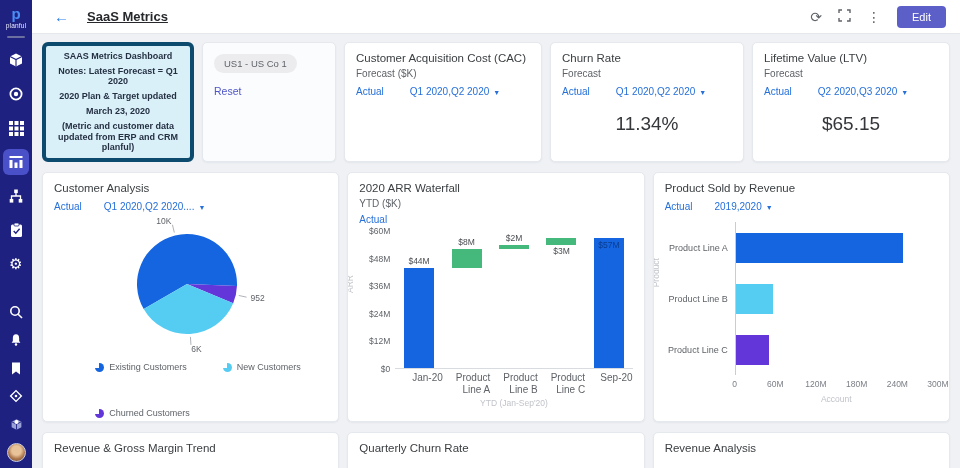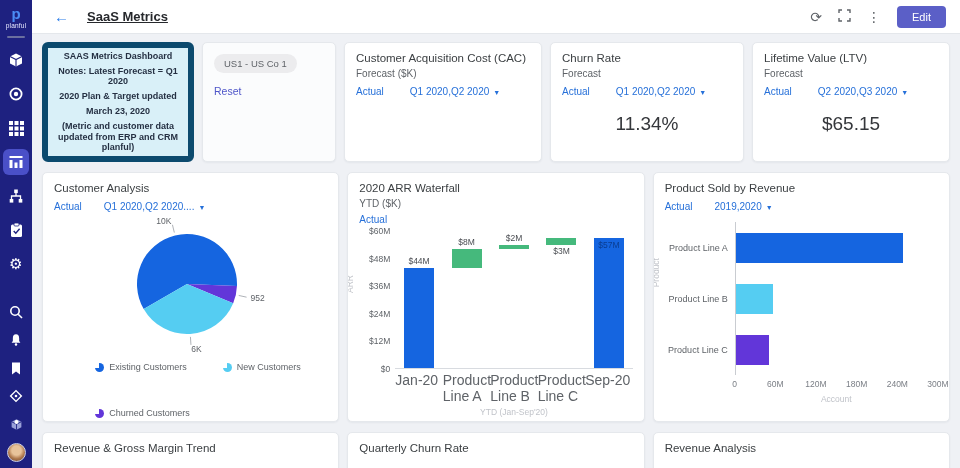--- a/index.html
+++ b/index.html
@@ -28,21 +28,21 @@
   .topbar-right { margin-left:auto; display:flex; align-items:center; gap:16px; }
   .tb-icon { color:#5f6368; font-size:14px; cursor:pointer; line-height:1; font-family:"DejaVu Sans",sans-serif; }
   .edit-btn { background:#5b5fc7; color:#fff; border:none; border-radius:4px; font-size:11px; padding:5px 15px; cursor:pointer; font-family:inherit; }
 
   .content { flex:1; background:#eff1f5; padding:8px 10px; overflow:hidden; display:flex; flex-direction:column; gap:10px; }
   .row { display:flex; gap:8px; }
   .card { background:#fff; border:1px solid #e5e8ec; border-radius:5px; box-shadow:0 1px 2px rgba(20,30,60,.05); padding:9px 11px; position:relative; }
 
   
   .row1 { height:120px; flex-shrink:0; }
-  .notes-card { width:152px; background:#d9f0f8; border:6px solid #0c4a6e; border-radius:6px; padding:7px 8px; text-align:center; font-size:9px; font-weight:bold; color:#253043; display:flex; flex-direction:column; justify-content:center; gap:4px; line-height:1.2; flex-shrink:0; }
+  .notes-card { width:152px; background:#d9f0f8; border:4px solid #0c4a6e; border-radius:6px; padding:7px 8px; text-align:center; font-size:9px; font-weight:bold; color:#253043; display:flex; flex-direction:column; justify-content:center; gap:4px; line-height:1.2; flex-shrink:0; }
   .filter-card { width:134px; flex-shrink:0; background:#fbfcfd; }
   .chip { display:inline-block; background:#ececee; border-radius:12px; padding:4px 10px; font-size:9.5px; color:#5f6368; cursor:pointer; margin-top:2px; max-width:100%; white-space:nowrap; overflow:hidden; }
   .reset-link { display:inline-block; color:#4f56c9; font-size:10.5px; margin-top:8px; cursor:pointer; }
   .kpi-card { flex:1; display:flex; flex-direction:column; }
   .card-title { font-size:11.5px; color:#3c4043; }
   .card-sub { font-size:10px; color:#5f6368; margin-top:4px; }
   .controls { display:flex; align-items:center; gap:26px; margin-top:7px; font-size:10px; }
   .controls.tight { gap:22px; }
   .link-blue { color:#2670d9; cursor:pointer; white-space:nowrap; }
   .caret { font-size:7px; color:#2670d9; margin-left:4px; }
@@ -59,21 +59,21 @@
   .legend-swatch { width:9px; height:9px; border-radius:50%; display:inline-block; }
 
   
   .wchart { display:flex; margin-top:6px; }
   .waxis-y { width:36px; position:relative; height:138px; flex-shrink:0; }
   .waxis-y span { position:absolute; right:5px; font-size:8.5px; color:#5f6368; transform:translateY(50%); }
   .wplot { flex:1; position:relative; height:138px; border-bottom:1px solid #d8dbe0; }
   .wbar { position:absolute; width:30px; margin-left:-15px; }
   .wlabel { position:absolute; transform:translateX(-50%); font-size:8.5px; color:#4a4d52; white-space:nowrap; }
   .wxaxis { display:flex; margin-left:36px; margin-top:3px; }
-  .wxaxis span { width:20%; text-align:left; font-size:14px; color:#5f6368; line-height:1.15; }
+  .wxaxis span { width:20%; text-align:right; font-size:10px; color:#5f6368; line-height:1.15; }
   .axis-title-x { text-align:center; font-size:8.5px; color:#c0c3c9; margin-top:3px; margin-left:36px; }
   .axis-title-y { position:absolute; left:2px; top:50%; transform:rotate(-90deg) translateX(50%); transform-origin:left center; font-size:8.5px; color:#c0c3c9; }
 
   
   .hchart { margin-top:10px; }
   .hrow { display:flex; align-items:center; height:51px; }
   .hcat { width:70px; text-align:right; padding-right:7px; font-size:9px; color:#5f6368; flex-shrink:0; }
   .hbarzone { flex:1; position:relative; height:100%; display:flex; align-items:center; }
   .hplot-border { border-left:1px solid #c9ccd1; }
   .hbar { height:30px; }

